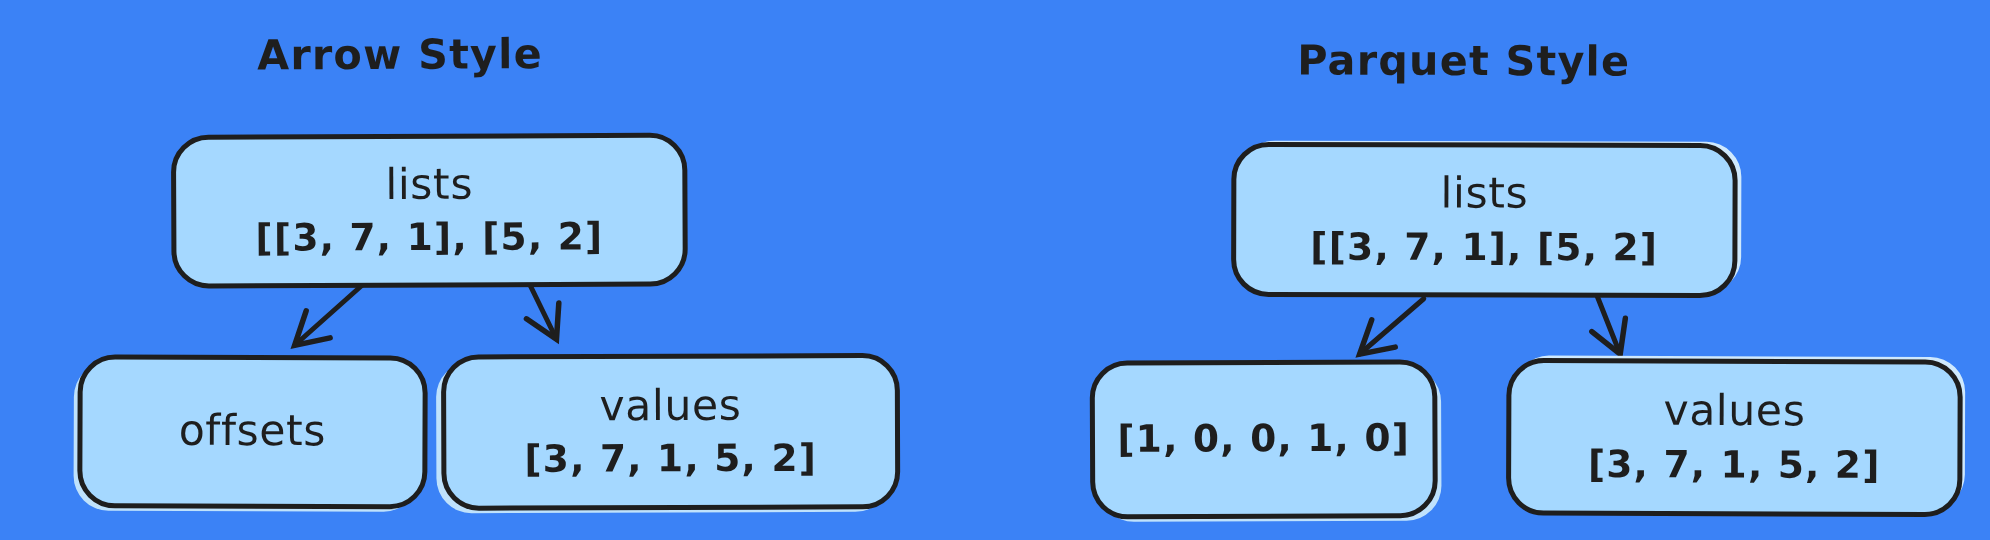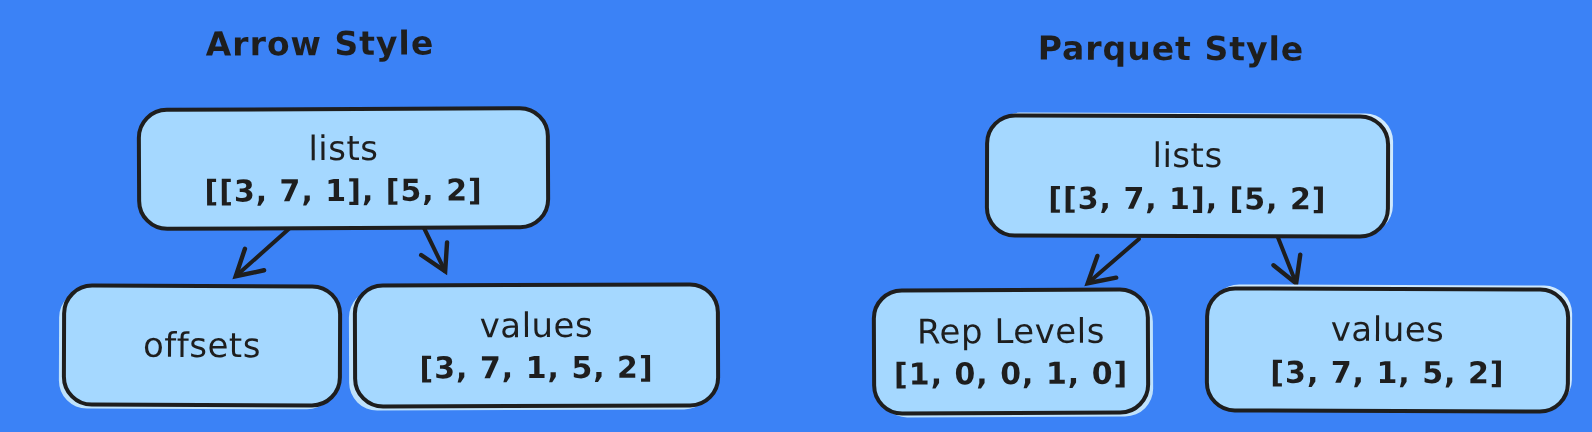--- a/index.html
+++ b/index.html
@@ -102,21 +102,20 @@
   </div>
 
   <div class="diagram-title title-right">Parquet Style</div>
 
   <div class="node node-r-lists">
     <div class="node-label">lists</div>
     <div class="node-value">[[3, 7, 1], [5, 2]</div>
   </div>
 
   <div class="node node-r-rep">
-    <div class="node-label">Rep Levels</div>
     <div class="node-value">[1, 0, 0, 1, 0]</div>
   </div>
 
   <div class="node node-r-values">
     <div class="node-label">values</div>
     <div class="node-value">[3, 7, 1, 5, 2]</div>
   </div>
 
 </div>
 

